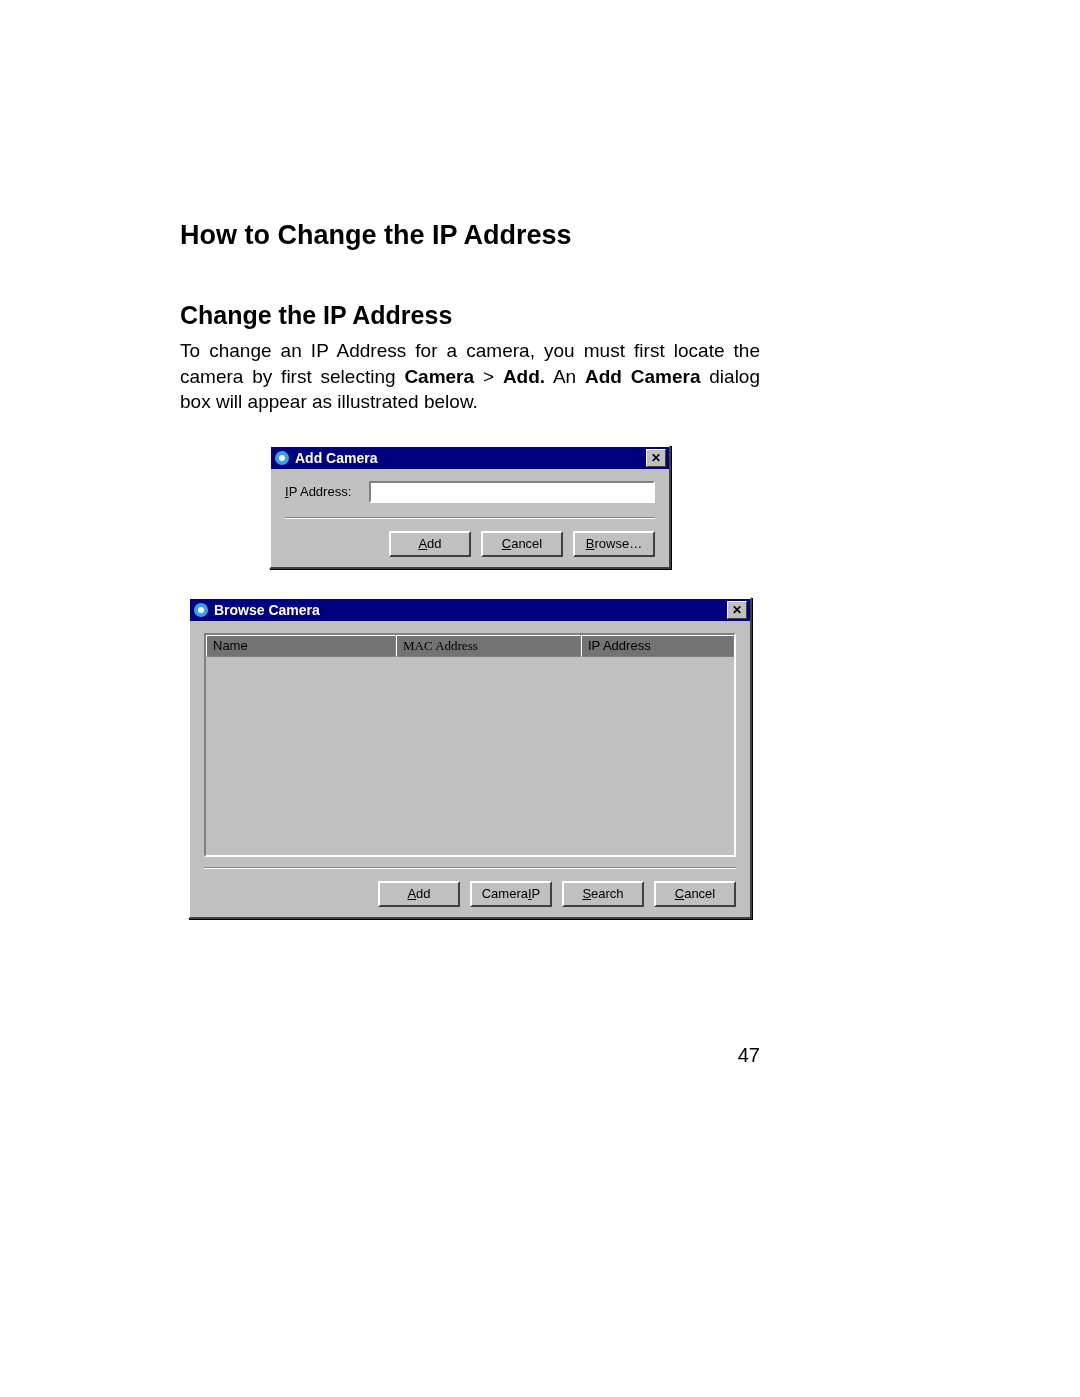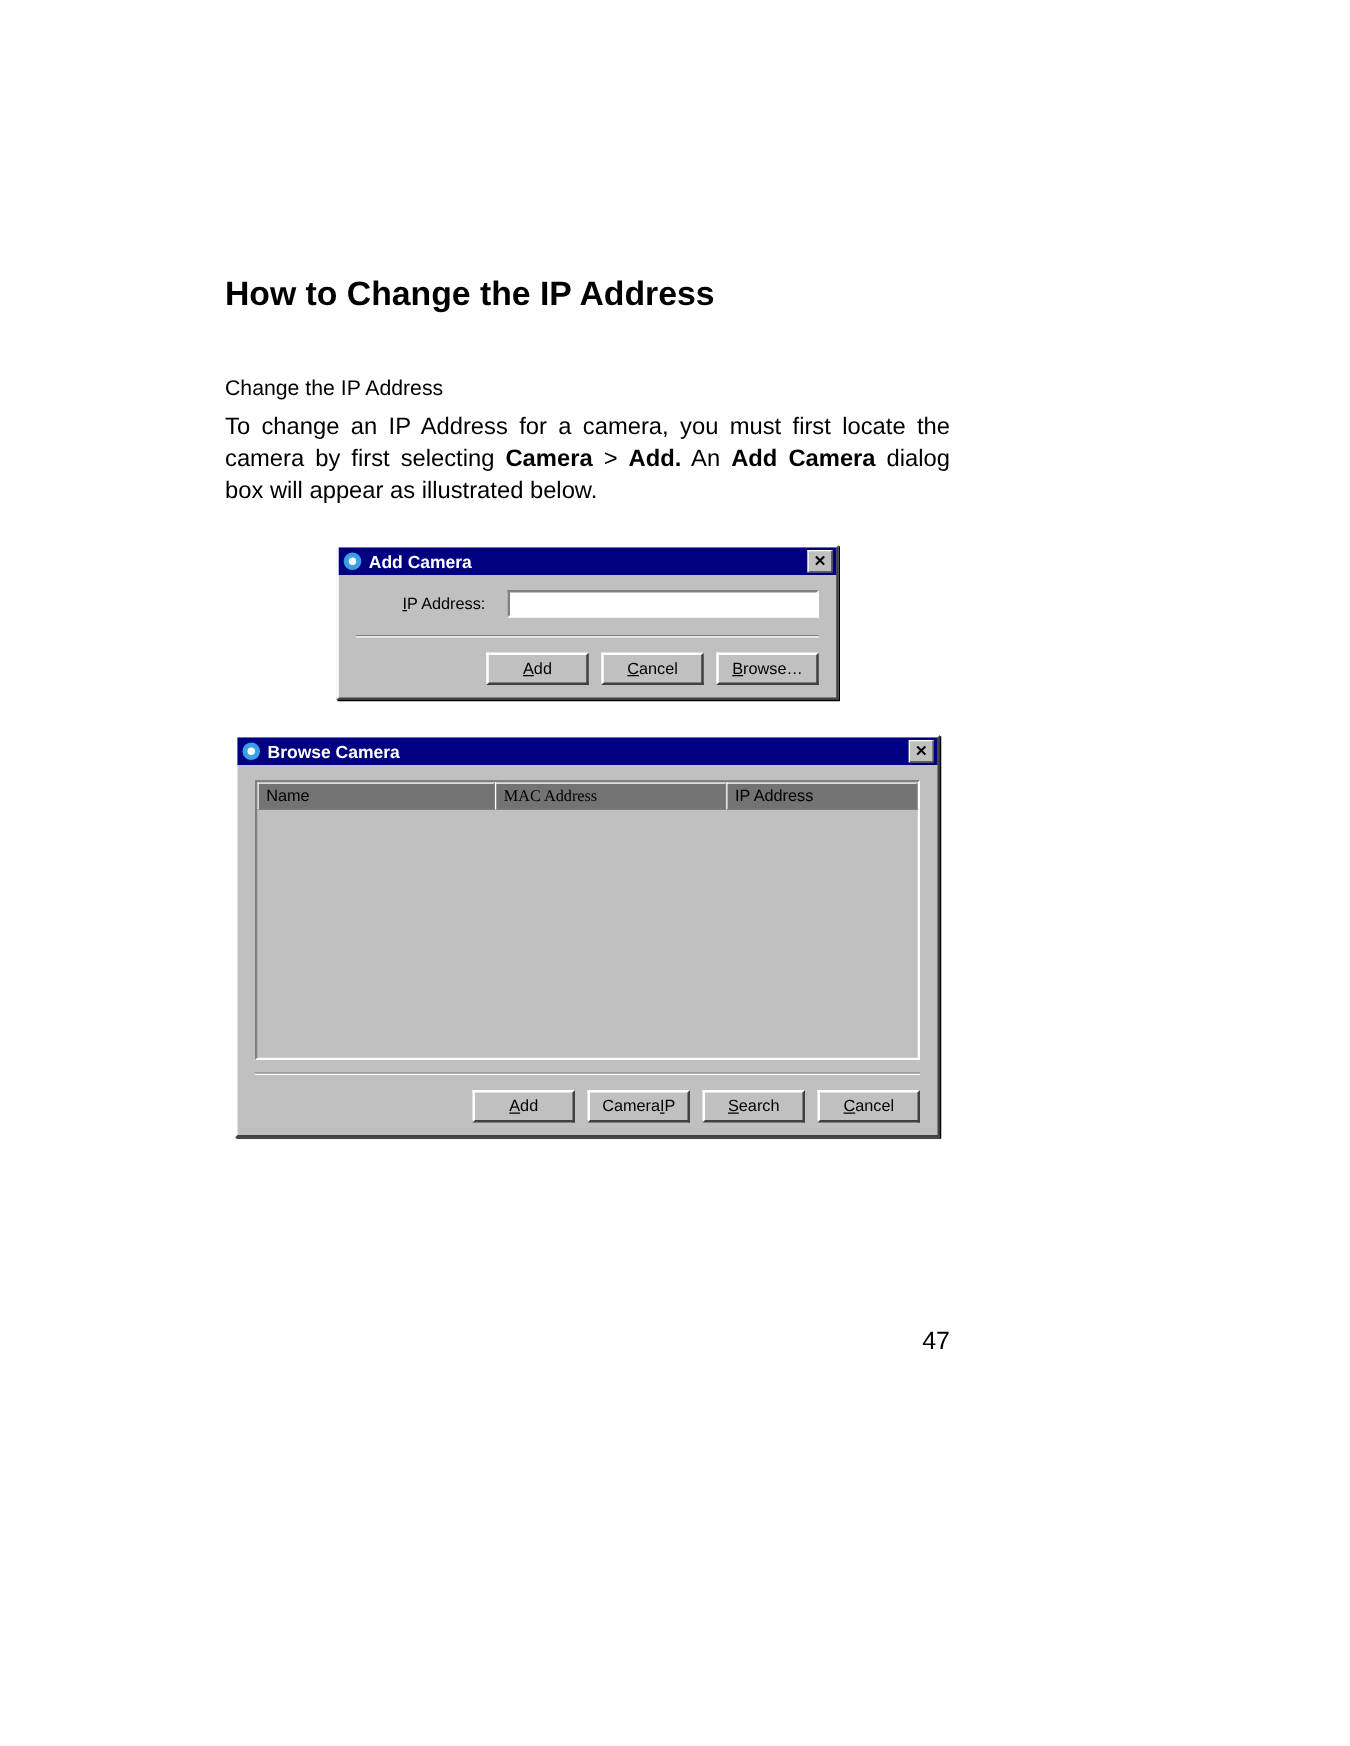--- a/index.html
+++ b/index.html
@@ -16,22 +16,22 @@
     position: relative;
     box-sizing: border-box;
     padding: 220px 180px 0 180px;
   }
   .main-heading {
     font-size: 27px;
     font-weight: bold;
     margin: 0 0 50px 0;
   }
   .sub-heading {
-    font-size: 17px;
-    font-weight: normal;
+    font-size: 25px;
+    font-weight: bold;
     margin: 0 0 8px 0;
   }
   .body-text {
     font-size: 19px;
     line-height: 1.35;
     text-align: justify;
     margin: 0 0 30px 0;
   }
   .bold { font-weight: bold; }
 
@@ -85,21 +85,20 @@
     font-family: Arial, sans-serif;
     font-size: 12px;
     font-weight: bold;
   }
   .dialog-body { padding: 12px 14px 10px 14px; }
 
   .field-row {
     display: flex;
     align-items: center;
     margin-bottom: 14px;
-    margin-left: 37px;
   }
   .field-label {
     width: 84px;
     font-size: 13px;
   }
   .field-label .u { text-decoration: underline; }
   .text-input {
     flex: 1 1 auto;
     height: 22px;
     background: #ffffff;
@@ -171,21 +170,21 @@
     display: flex;
     align-items: center;
   }
   .listview-body {
     flex: 1 1 auto;
     background: #c0c0c0;
   }
 
   .page-number {
     position: absolute;
-    bottom: 312px;
+    bottom: 330px;
     right: 180px;
     font-size: 20px;
   }
 
   
   .cam-icon svg { display: block; }
 </style>
 </head>
 <body>
 

